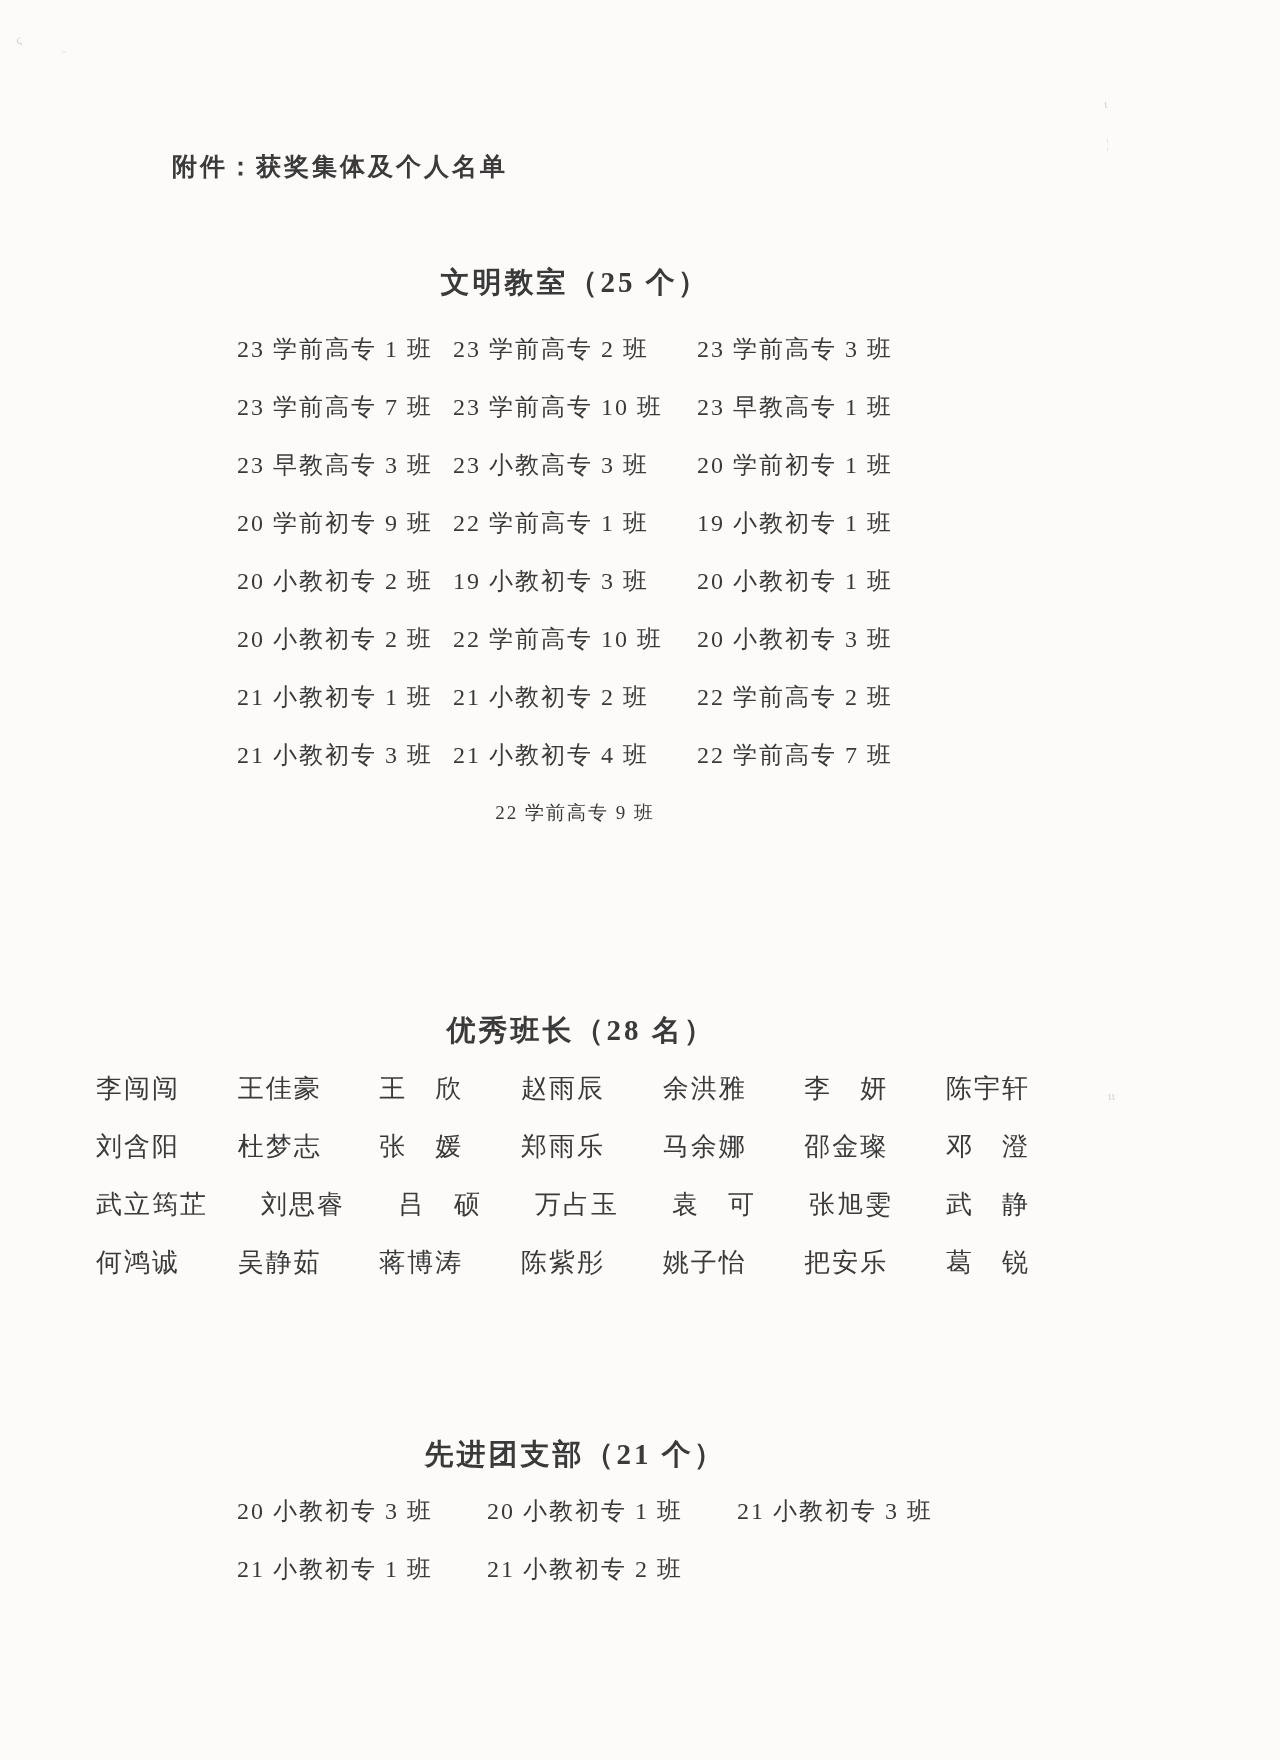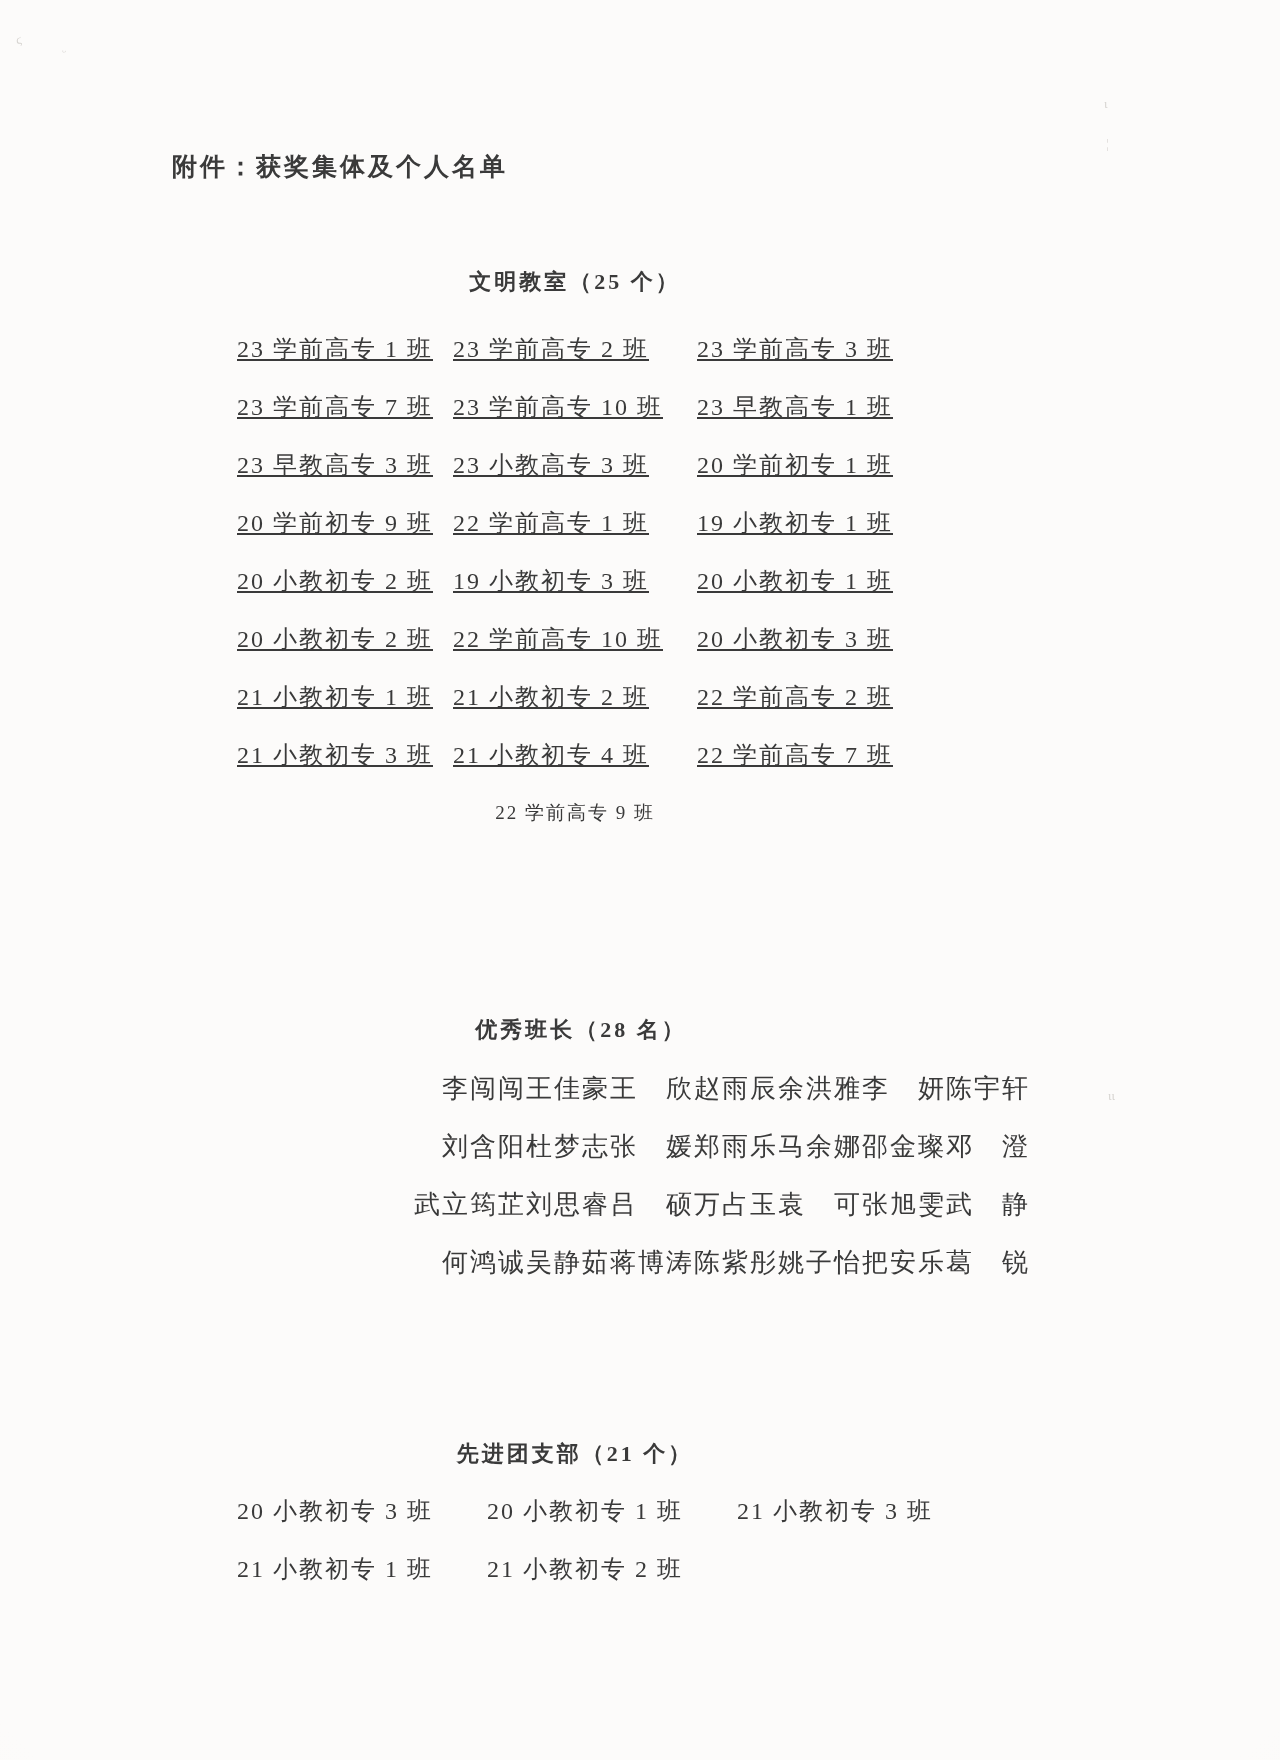--- a/index.html
+++ b/index.html
@@ -21,51 +21,51 @@
   }
   .attachment-title {
     margin-left: 172px;
     font-size: 25px;
     font-weight: 700;
     letter-spacing: 3px;
     line-height: 34px;
   }
   .content { width: 1150px; }
   .section-title {
-    font-size: 22px;
+    font-size: 29px;
     font-weight: 700;
     text-align: center;
     letter-spacing: 3px;
     line-height: 36px;
   }
   .s1 .section-title { margin-top: 80px; }
   .s2 .section-title { margin-top: 182px; padding-left: 12px; }
   .s3 .section-title { margin-top: 156px; }
 
   .rows { font-size: 24px; }
   .row { line-height: 34px; margin-bottom: 24px; white-space: nowrap; }
   .cell { letter-spacing: 2px; }
 
-  .s1 .rows { margin-top: 32px; text-decoration: underline; }
+  .s1 .rows { margin-top: 32px; }
   .s1 .row {
     display: grid;
     grid-template-columns: 216px 244px 1fr;
     padding-left: 237px;
   }
   .centered-row {
     font-size: 19px;
     line-height: 34px;
     text-align: center;
     letter-spacing: 2px;
     width: 1150px;
   }
   .s2 .rows { margin-top: 24px; }
   .s2 .row {
     display: flex;
-    justify-content: flex-end;
+    justify-content: space-between;
     padding-left: 96px;
     padding-right: 120px;
   }
   .s2 .rows .cell { font-size: 26px; }
   .s3 .rows { margin-top: 22px; }
   .s3 .row {
     display: grid;
     grid-template-columns: 250px 250px 1fr;
     padding-left: 237px;
   }

